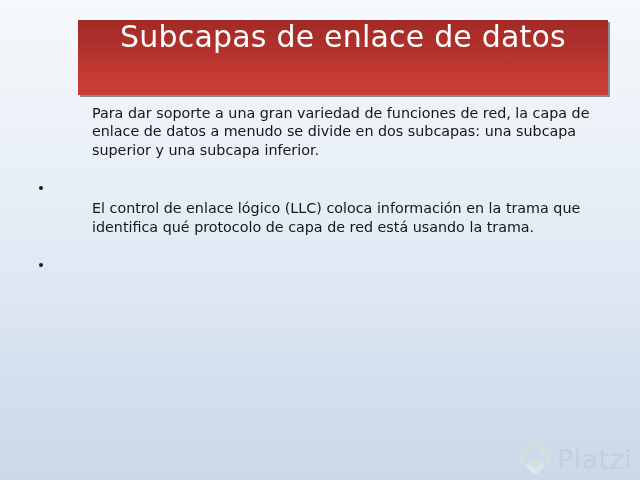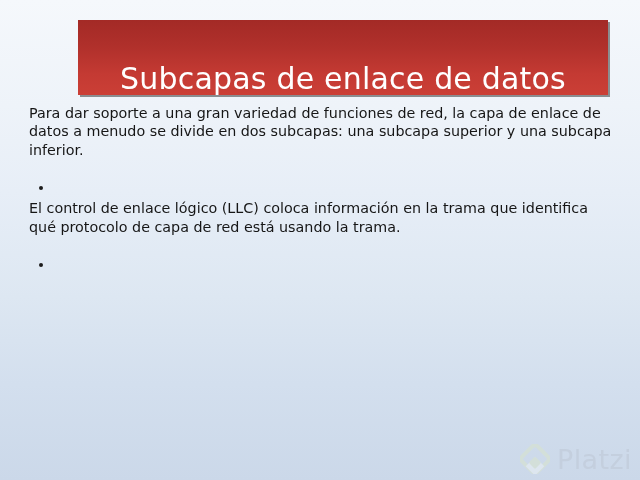--- a/index.html
+++ b/index.html
@@ -30,21 +30,21 @@
   
   #title-banner {
     position: absolute;
     left: 78px;
     top: 20px;
     width: 530px;
     height: 75px;
     background: linear-gradient(to bottom, #a32a26 0%, #b0302b 35%, #c43a33 72%, #cb3f36 100%);
     box-shadow: 2px 2px 0 0 #8a8d90;
     display: flex;
-    align-items: flex-end;
+    align-items: flex-start;
     justify-content: center;
   }
   #title-text {
     color: #ffffff;
     font-size: 30px;
     font-weight: 400;
     letter-spacing: 0.2px;
     line-height: 1.1;
     white-space: nowrap;
     font-family: "DejaVu Sans", sans-serif;
@@ -60,21 +60,21 @@
 
   .block {
     position: relative;
     font-size: 14.3px;
     line-height: 18.4px;
     color: #161616;
     font-family: "DejaVu Sans", sans-serif;
   }
 
   .para {
-    margin-left: 29px;
+    margin-left: 92px;
     margin-right: 28px;
     white-space: pre-line;
   }
 
   .bullet-row {
     position: relative;
     margin-left: 38px;
     margin-right: 28px;
     padding-left: 24px;
   }

